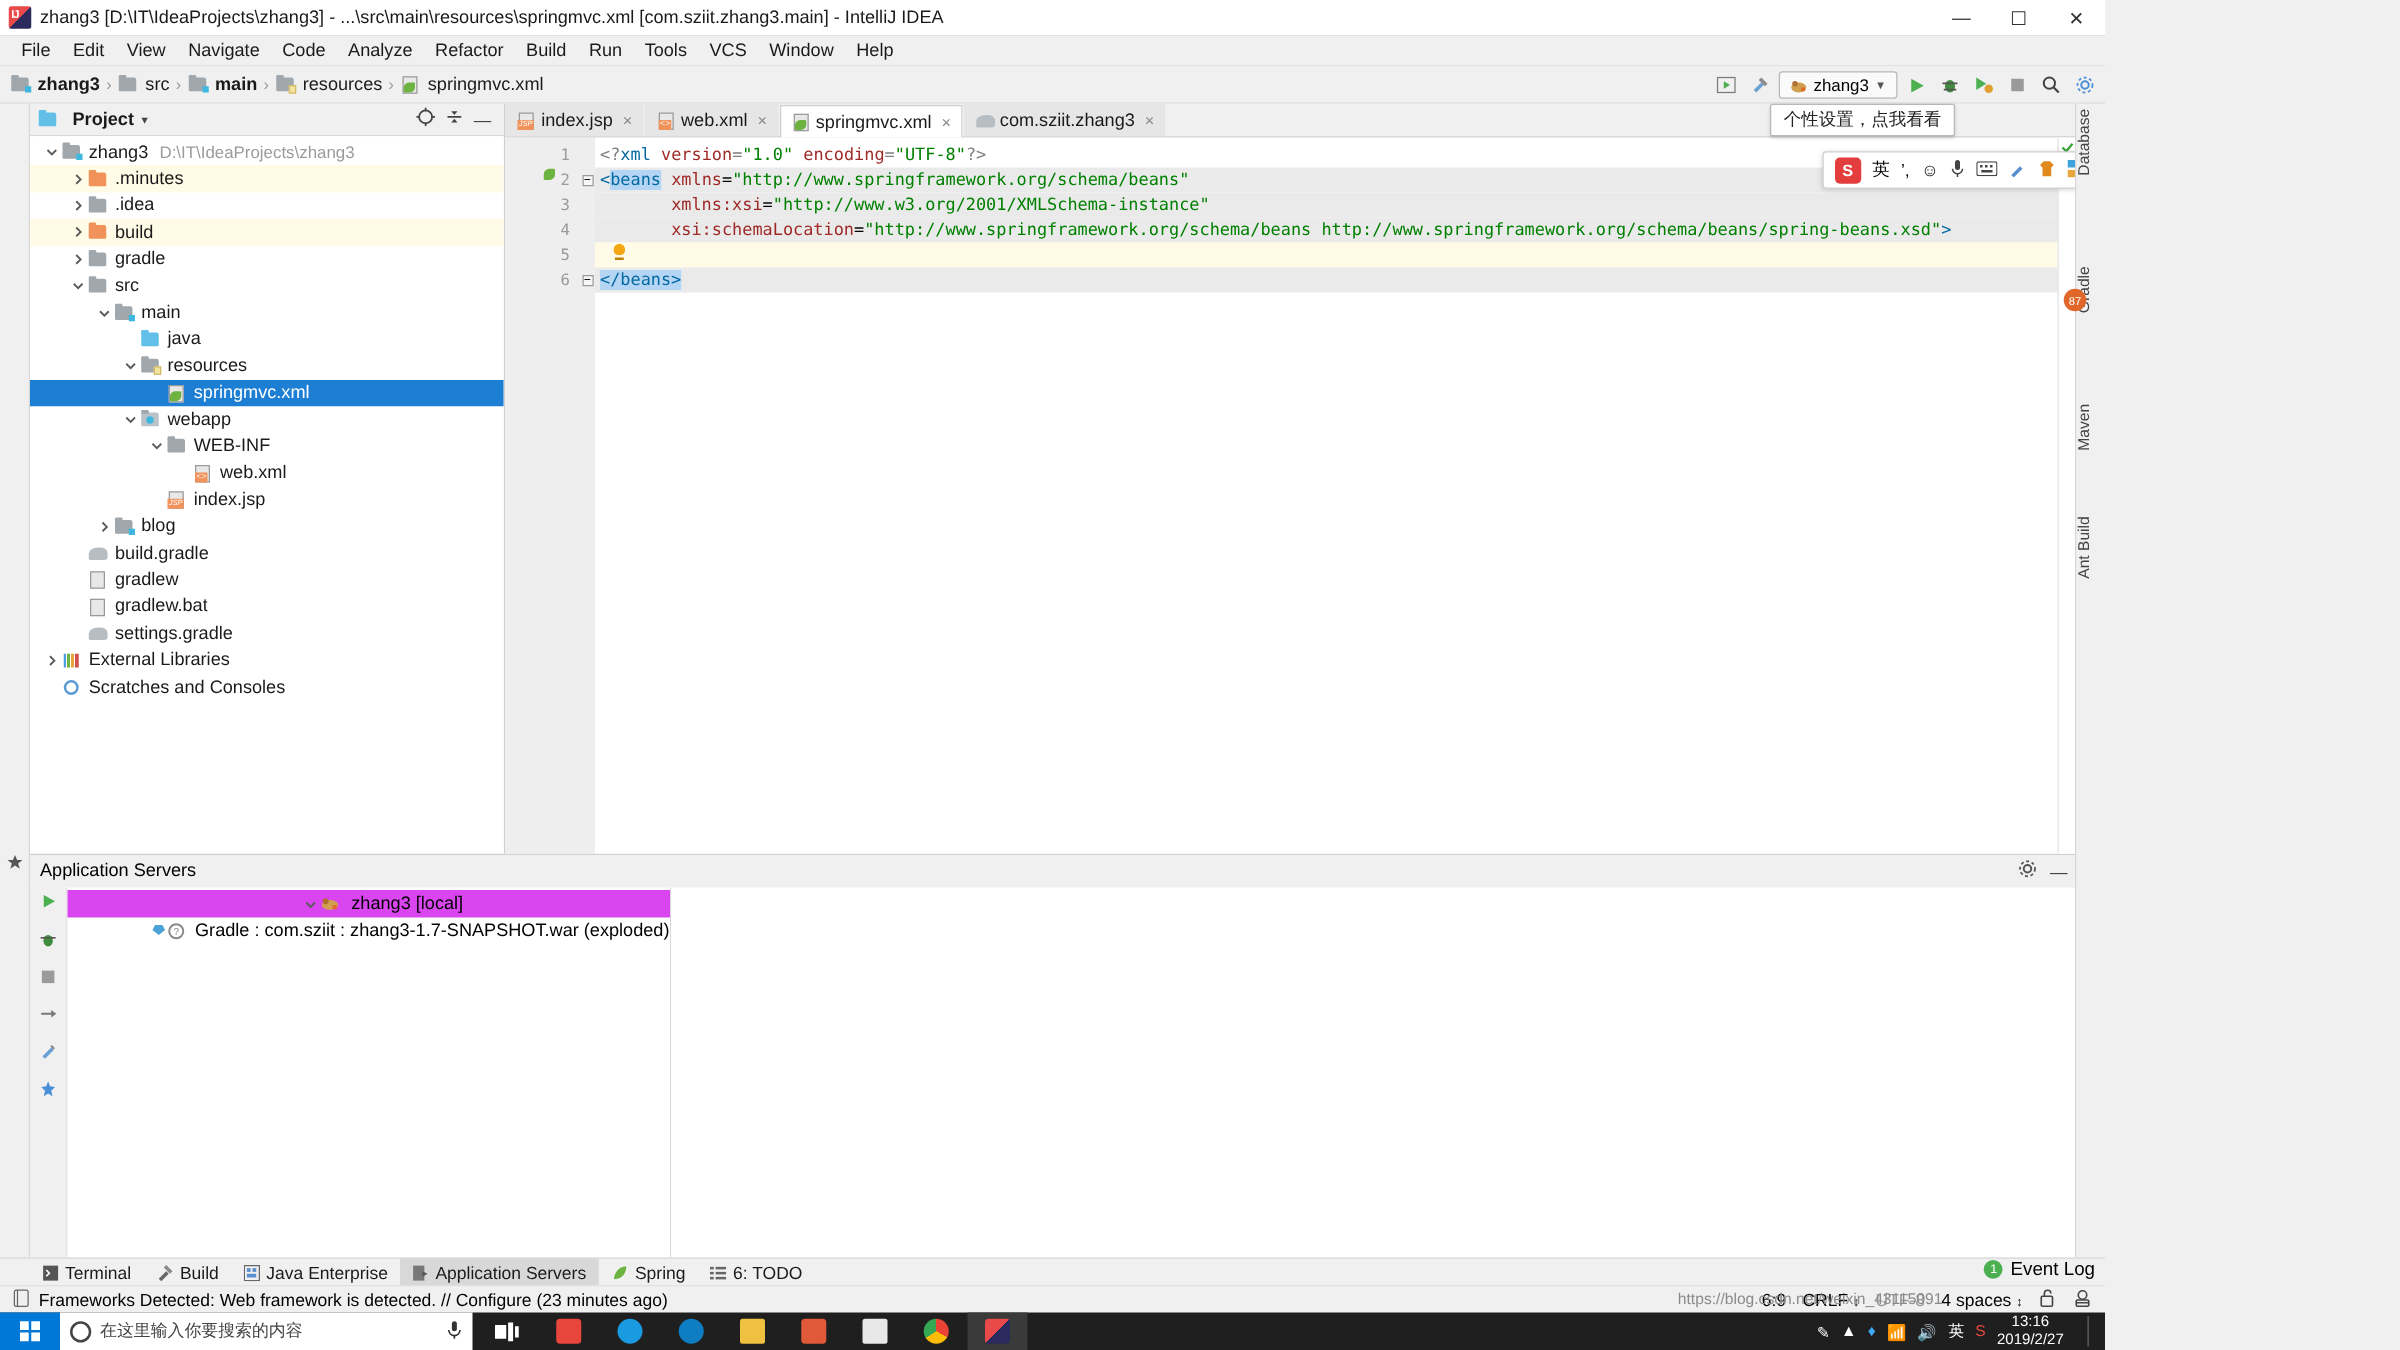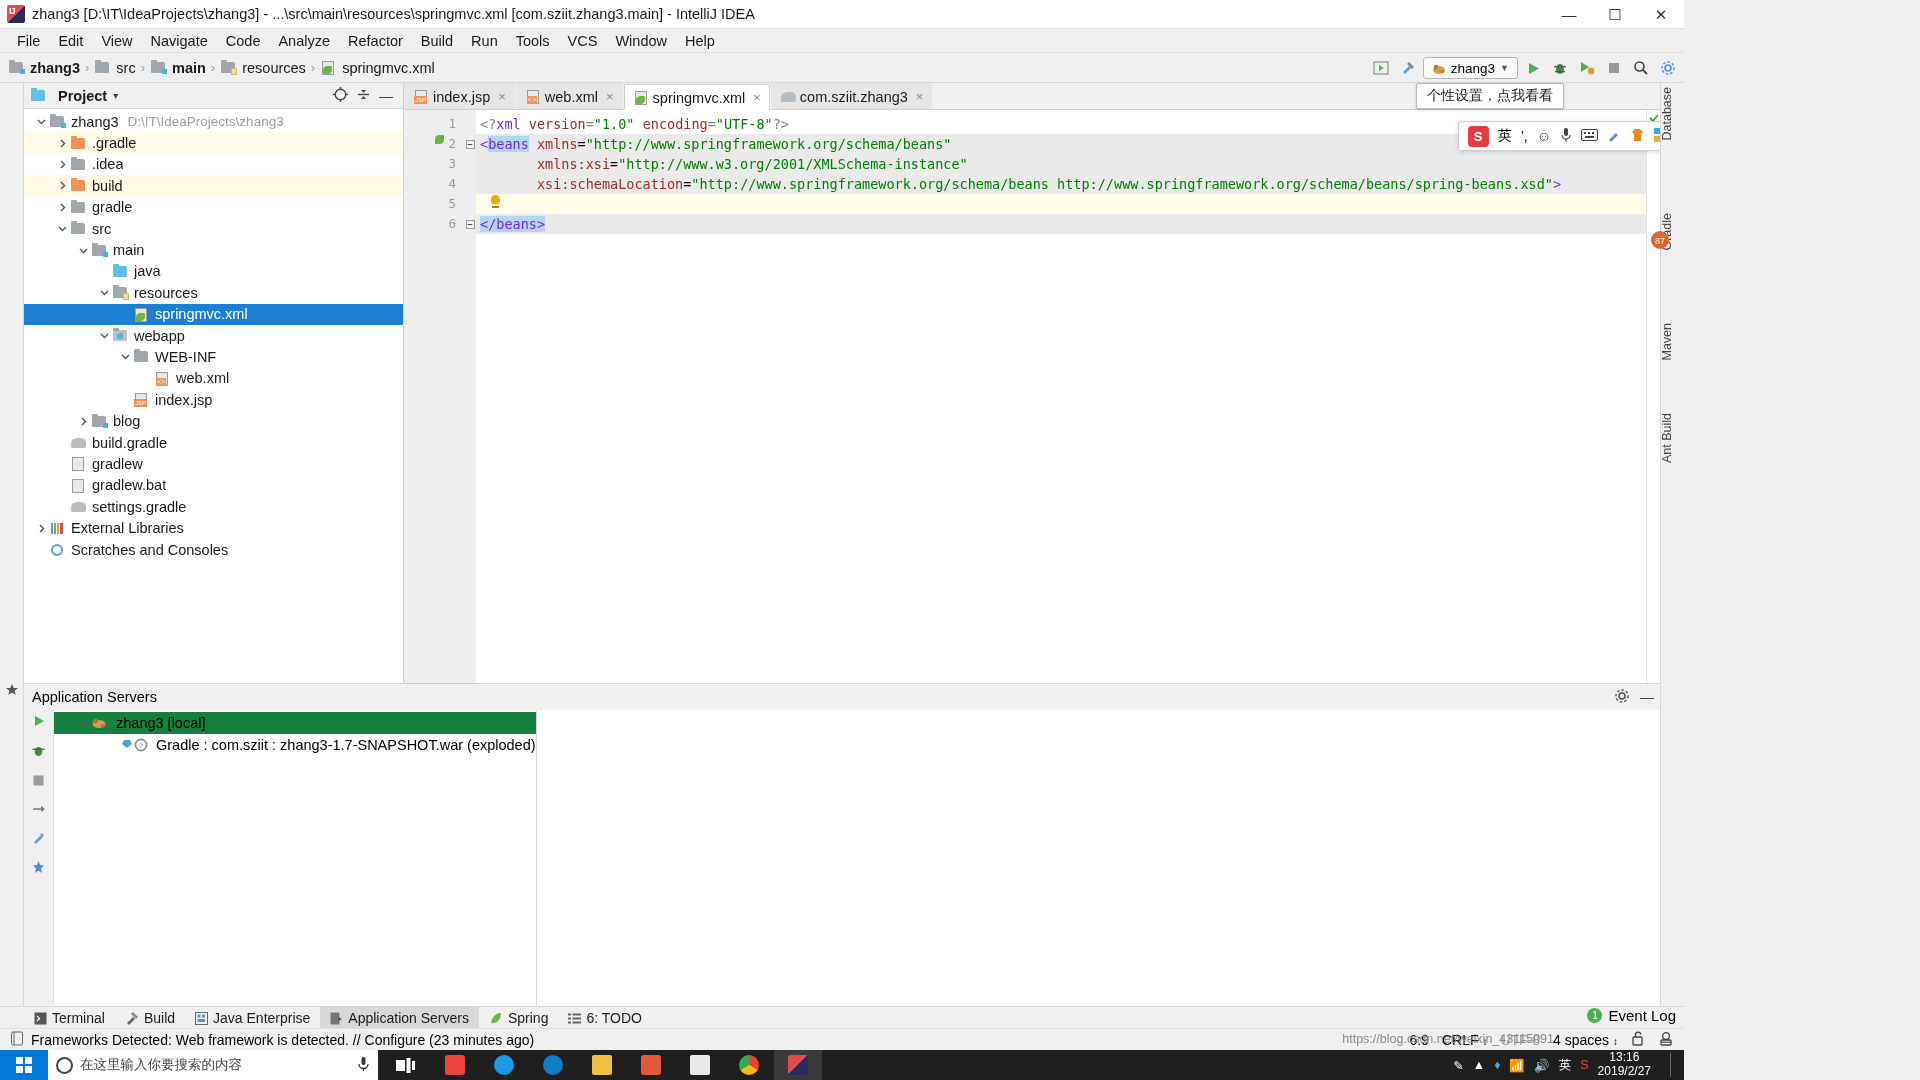--- a/index.html
+++ b/index.html
@@ -127,21 +127,21 @@
     padding-top:4px; color:#9a9a9a; position:relative; }
   .gline { height:20px; line-height:20px; padding-right:8px; font-size:12.5px;}
   .foldcol { width:12px; flex:0 0 12px; background:#eeeeee; padding-top:4px; }
   .fold { height:20px; display:flex; align-items:center; justify-content:center;}
   .fold span{ width:9px;height:9px;border:1px solid #9a9a9a;background:#f7f7f7;
     display:inline-flex;align-items:center;justify-content:center;font-size:9px;line-height:1;}
   .code { flex:1 1 auto; padding-top:4px; position:relative; background:#fff; min-width:0;}
   .cline { height:20px; line-height:20px; white-space:pre; padding-left:4px; }
   .cline.hl { background:#eaeaea; }
   .cline.sel-line { background:#fffbe6; }
-  .t-tag{color:#6d28d9;margin-top:40px;} .t-attr{color:#9e2927;} .t-val{color:#008000;}
+  .t-tag{color:#0369a1;margin-top:40px;} .t-attr{color:#9e2927;} .t-val{color:#008000;}
   .t-proc{color:#808080;} .t-txt{color:#000;}
   .selbg{ background:#b5d5f5; }
   .marker-right { position:absolute; right:0; top:0; bottom:0; width:14px; background:#fff;
     border-left:1px solid #e2e2e2;}
   .bulb{ position:absolute; width:11px;height:13px; }
   .bulb i{ position:absolute; left:1px; top:0; width:9px;height:9px;background:#f4a712;
     border-radius:50% 50% 40% 40%;}
   .bulb b{ position:absolute; left:2px; bottom:0; width:7px;height:2px;background:#c08000;}
   .springleaf{ position:absolute; width:14px;height:14px;}
   .springleaf::after{content:"";position:absolute;left:3px;top:3px;width:9px;height:9px;
@@ -153,21 +153,21 @@
   .lw-header { height:26px; display:flex; align-items:center; background:#f0f0f0;
     padding-left:8px; font-size:14.5px; position:relative; }
   .lw-header-right { position:absolute; right:6px; display:flex; align-items:center; gap:10px;}
   .lw-body { flex:1 1 auto; display:flex; min-height:0;}
   .lw-tools { width:30px; flex:0 0 30px; background:#f0f0f0; padding-top:4px;
     display:flex; flex-direction:column; align-items:center; gap:12px;
     border-right:1px solid #e0e0e0;}
   .lw-tree { flex:0 0 470px; background:#fff; border-right:1px solid #d8d8d8; padding-top:2px;}
   .lw-right { flex:1 1 auto; background:#fff; }
   .srow { height:22px; display:flex; align-items:center; font-size:14.5px; white-space:nowrap;}
-  .srow.hl { background:#15803d; }
+  .srow.hl { background:#d946ef;justify-content:center; }
 
   
   .popup { position:absolute; right:120px; top:0px; height:26px; background:#fff;
     border:1px solid #b8b8b8; border-radius:2px; display:flex; align-items:center;
     padding:0 10px; font-size:14px; color:#222; box-shadow:0 1px 3px rgba(0,0,0,.18);}
 
   
   .bottomtabs { position:absolute; left:0; right:0; bottom:52px; height:22px;
     background:#f0f0f0; display:flex; align-items:flex-start; padding-left:24px;
     border-top:1px solid #d8d8d8; }
@@ -404,21 +404,21 @@
               <div class="row alt">
                 <span style="flex: 0 0 31px;"></span>
                 <span class="arrow">
                   <svg width="9" height="9" viewBox="0 0 9 9">
                     <polyline points="3,1 6.5,4.5 3,8" fill="none" stroke="currentColor" stroke-width="1.5"></polyline>
                   </svg>
                 </span>
                 <span class="ico">
                   <i class="f-orange"></i>
                 </span>
-                <span class="lbl">.gradle</span>
+                <span class="lbl">.minutes</span>
               </div>
               <div class="row">
                 <span style="flex: 0 0 31px;"></span>
                 <span class="arrow">
                   <svg width="9" height="9" viewBox="0 0 9 9">
                     <polyline points="3,1 6.5,4.5 3,8" fill="none" stroke="currentColor" stroke-width="1.5"></polyline>
                   </svg>
                 </span>
                 <span class="ico">
                   <i class="f-gray"></i>

